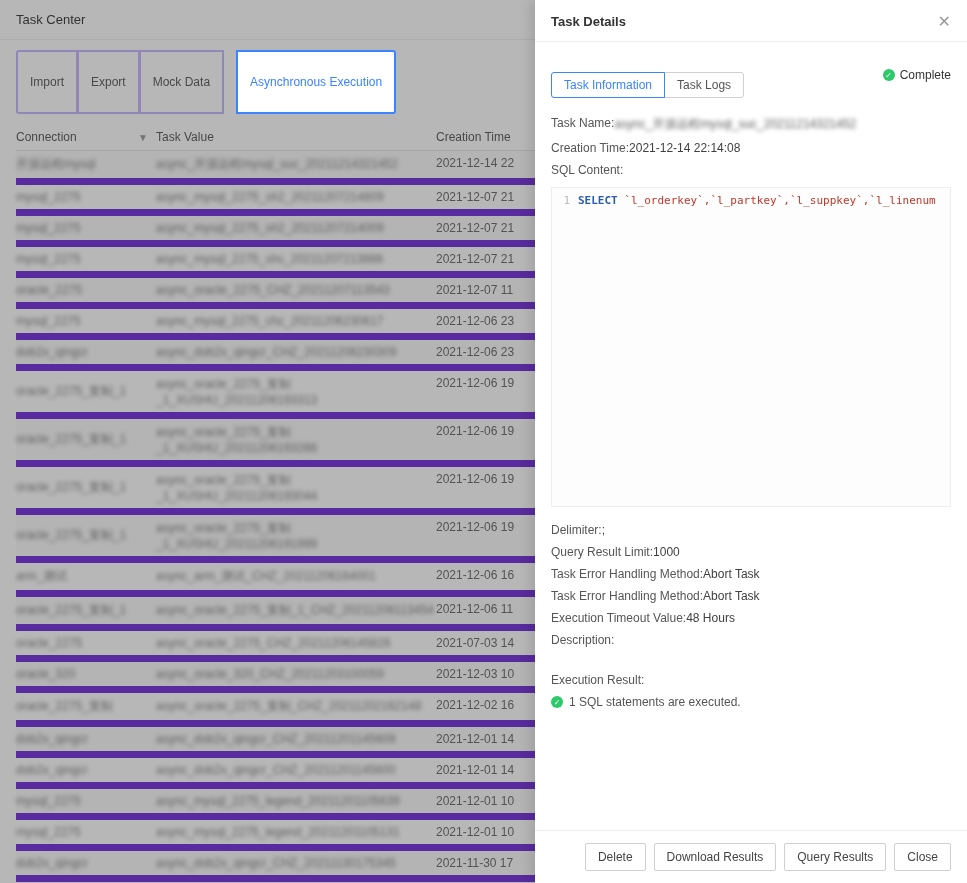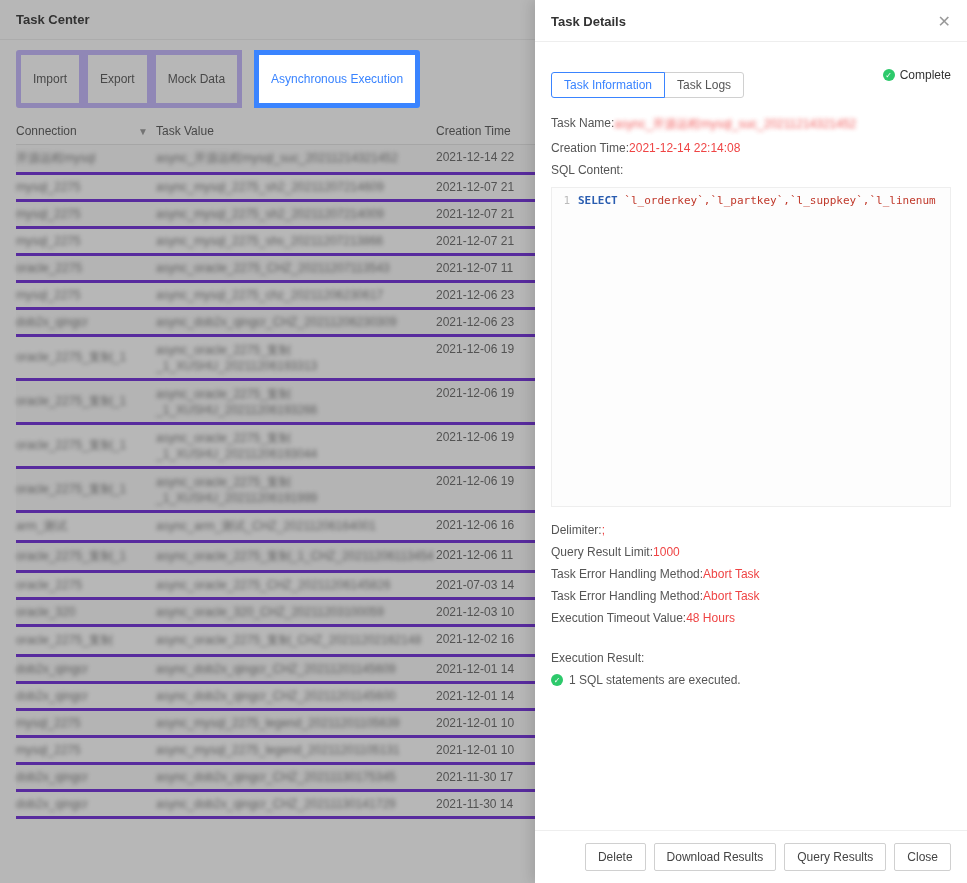--- a/index.html
+++ b/index.html
@@ -17,35 +17,35 @@
     .bg-panel {
       position: absolute;
       top: 0; left: 0;
       width: 967px;
       height: 883px;
       background: #fff;
     }
     
     .bg-header {
       padding: 12px 16px;
-      font-weight: 700;
+      font-weight: 400;
       font-size: 13px;
       color: #333;
       border-bottom: 1px solid #eee;
     }
     
     .bg-tabs {
       display: flex;
       padding: 10px 16px;
       gap: 0;
     }
     
     .bg-tab {
-      border: 5px solid #c4b5fd;
-      padding: 17px 12px;
+      border: 2px solid #c4b5fd;
+      padding: 23px 12px;
       font-size: 12px;
       color: #555;
       background: #fff;
       cursor: pointer;
       margin-left: -1px;
     }
     .bg-tab:first-child { margin-left: 0; border-radius: 3px 0 0 3px; }
     .bg-tab:last-child { border-radius: 0 3px 3px 0; margin-left: 12px; }
     .bg-tab.active { color: #3a84ff; border-color: #3a84ff; z-index: 1; position: relative;}
     
@@ -61,21 +61,21 @@
     }
     .bg-col-conn { width: 140px; display: flex; align-items: center; justify-content: space-between; padding-right: 8px;}
     .bg-col-name { width: 280px; }
     .bg-col-time { width: 100px; }
     
     .bg-row {
       display: flex;
       padding: 5px 0;
       font-size: 12px;
       color: #666;
-      border-bottom: 3px solid #6d28d9;
+      border-bottom: 7px solid #6d28d9;
     }
     .bg-row.alt { background: #fafafa; }
     .blur { filter: blur(2.2px); opacity: 0.85; }
     
     .overlay-dim {
       position: absolute;
       top: 0; left: 0;
       width: 535px;
       height: 883px;
       background: rgba(50,50,50,0.35);
@@ -127,21 +127,21 @@
     
     .sp-body {
       padding: 4px 16px;
       flex: 1;
       overflow-y: auto;
       font-size: 12px;
       color: #555;
     }
     .kv { padding: 4px 0; display: flex; }
     .kv-label { color: #555; }
-    .kv-value { color: #ef4444; }
+    .kv-value { color: #404040; }
     .kv .blur { display: inline-block; }
     
     .sql-box {
       margin-top: 6px;
       border: 1px solid #eee;
       background: #fdfdfd;
       height: 320px;
       font-family: Menlo, Consolas, monospace;
       font-size: 11px;
       padding: 6px 0;
@@ -363,20 +363,23 @@
       <span class="kv-value">Abort Task</span>
     </div>
     <div class="kv">
       <span class="kv-label">Task Error Handling Method:</span>
       <span class="kv-value">Abort Task</span>
     </div>
     <div class="kv">
       <span class="kv-label">Execution Timeout Value:</span>
       <span class="kv-value">48 Hours</span>
     </div>
+    <div class="kv">
+      <span class="kv-label">Description:</span>
+    </div>
     <div class="exec-result">
       <div class="kv">
           <span class="kv-label">Execution Result:</span>
         </div>
       <div class="exec-stmt">
         <span class="check-icon">✓</span>
         <span>1 SQL statements are executed.</span>
       </div>
     </div>
   </div>

